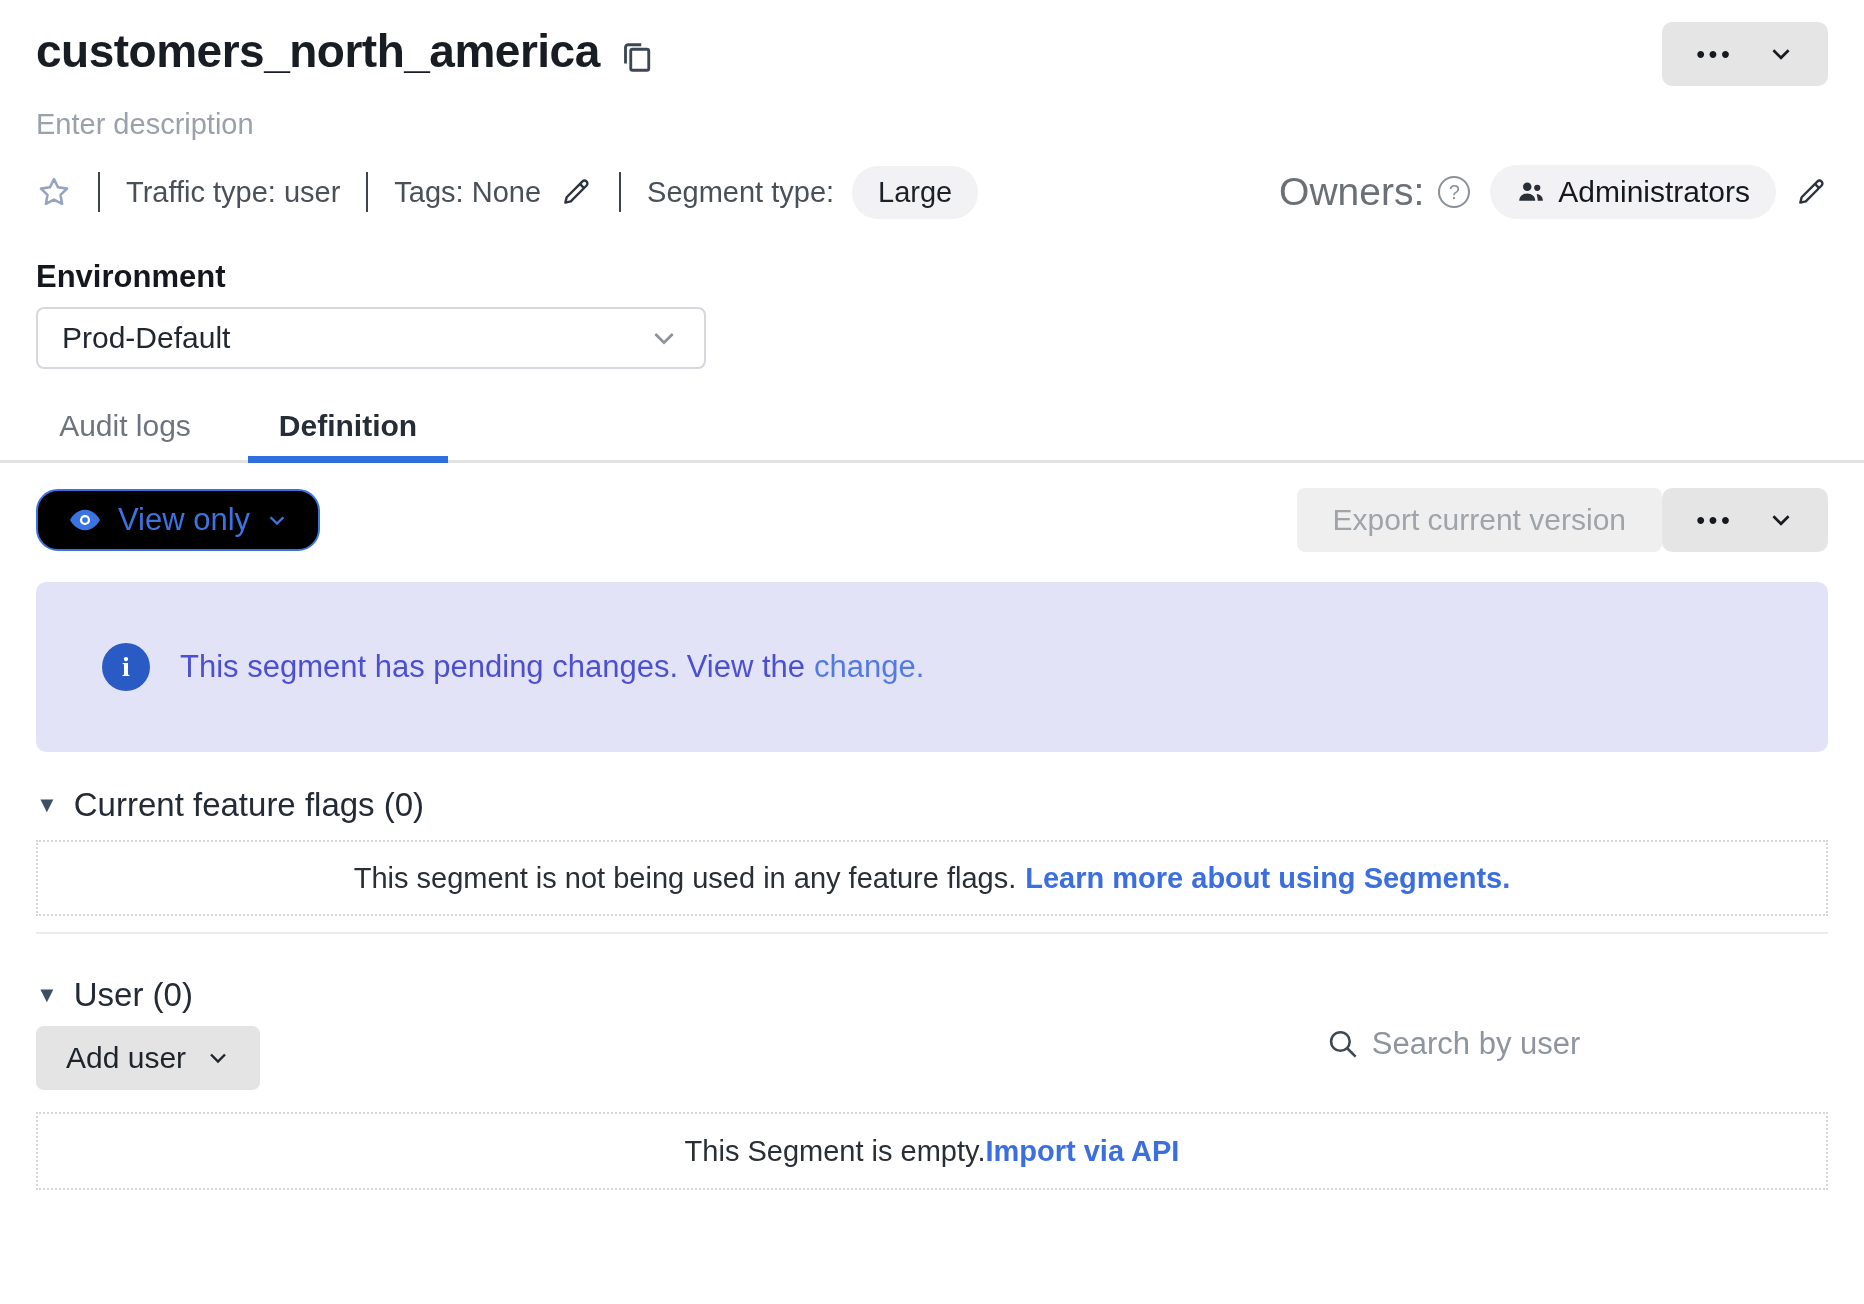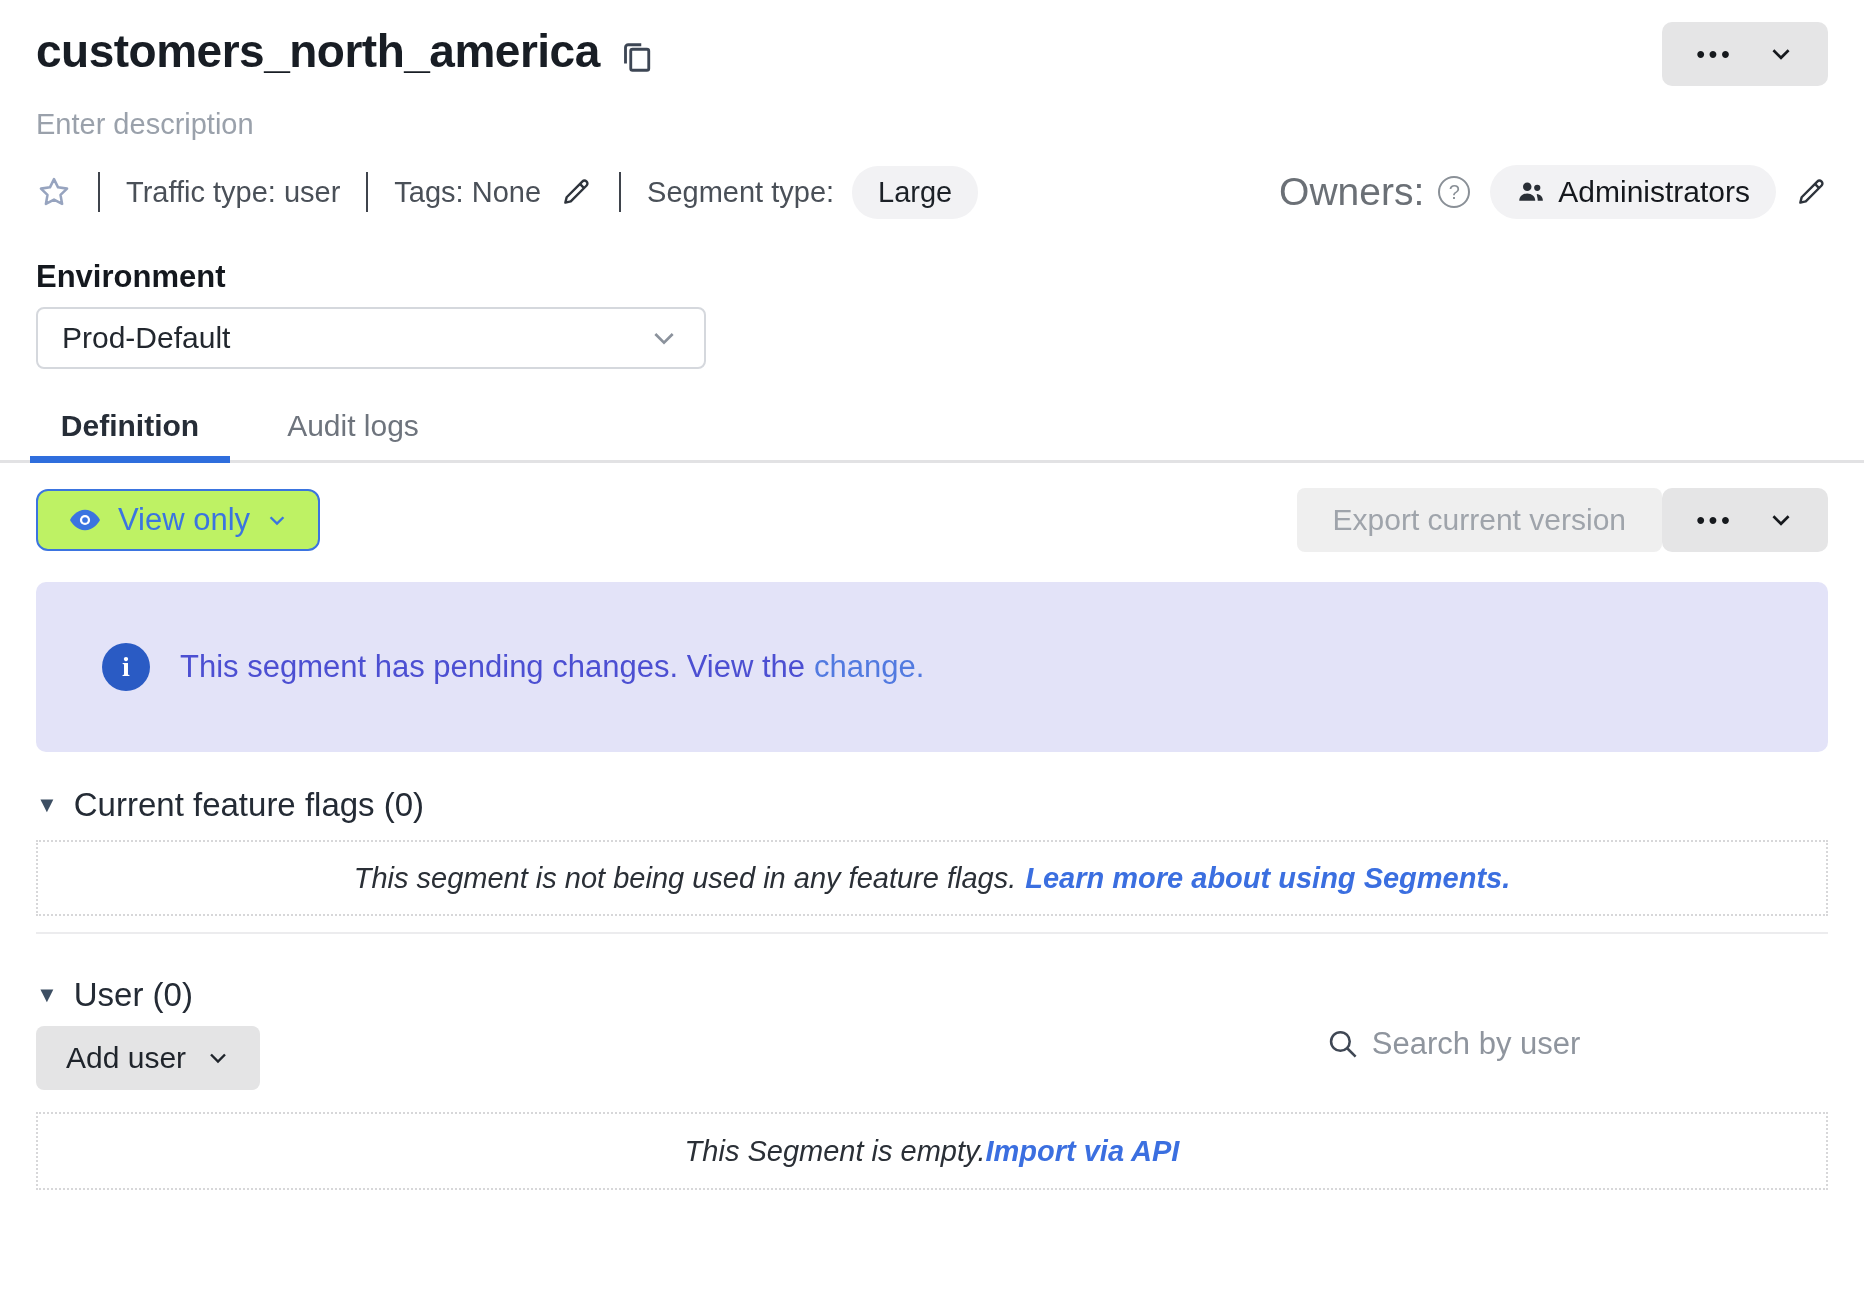--- a/index.html
+++ b/index.html
@@ -62,22 +62,22 @@
   .tab {
     font-size:30px; color:#6e747d; text-align:center; padding-bottom:20px;
     width:190px; cursor:pointer; position:relative; margin-bottom:-3px;
   }
   .tab.active { color:#262d37; font-weight:600; width:200px; border-bottom:7px solid #2f6edd; padding-bottom:13px; }
   .tab + .tab { margin-left:28px; }
 
   
   .toolbar { margin-top:25px; display:flex; align-items:center; }
   .view-only {
-    height:62px; border:2.5px solid #3b74e0; border-radius:12px; display:flex; align-items:center;
-    gap:16px; padding:0 30px; color:#3b74e0; font-size:31px; cursor:pointer; background:#bef264;
+    height:62px; border:2.5px solid #3b74e0; border-radius:22px; display:flex; align-items:center;
+    gap:16px; padding:0 30px; color:#3b74e0; font-size:31px; cursor:pointer; background:#000000;
   }
   .toolbar-right { margin-left:auto; display:flex; align-items:center; }
   .export-btn {
     height:64px; background:#efefef; border-radius:8px; padding:0 36px;
     display:flex; align-items:center; font-size:30px; font-weight:500; color:#9fa4ab; cursor:default;
   }
 
   
   .banner {
     margin-top:30px; height:170px; background:#e3e3f8; border-radius:10px;
@@ -94,21 +94,21 @@
   
   .section-header { display:flex; align-items:center; gap:16px; cursor:pointer; }
   .section-header.flags { margin-top:34px; }
   .section-header.users { margin-top:42px; }
   .caret { font-size:22px; color:#3d4f63; line-height:1; }
   .section-title { font-size:33px; color:#242b35; }
 
   .dotted-box {
     margin-top:16px; border:2px dotted #d7d7d9; height:76px;
     display:flex; align-items:center; justify-content:center;
-    font-size:29px; color:#2a2f36;font-style:italic;
+    font-size:29px; color:#2a2f36;
   }
   .dotted-box a { color:#3b6fe0; font-weight:700; cursor:pointer; }
   .dotted-box.gap a { margin-left:9px; }
   .dotted-box.empty-users { margin-top:22px; height:78px; }
 
   .hdivider { margin-top:16px; height:2px; background:#ececee; }
 
   
   .user-toolbar { margin-top:12px; display:flex; align-items:flex-start; }
   .add-user {
@@ -194,22 +194,22 @@
   <div class="select">
     <span>Prod-Default</span>
     <span class="sel-chev">
       <svg width="32" height="32" viewBox="0 0 24 24" fill="none" stroke="#8b929c" stroke-width="2">
           <path d="M5.5 9l6.5 6.5L18.5 9"></path>
         </svg>
     </span>
   </div>
 
   <div class="tabs">
+    <div class="tab">Audit logs</div>
     <div class="tab active">Definition</div>
-    <div class="tab">Audit logs</div>
   </div>
 
   <div class="toolbar">
     <div class="view-only">
       <svg width="34" height="34" viewBox="0 0 24 24">
         <path d="M12 4.8C6.2 4.8 2.4 9.9 1.4 12c1 2.1 4.8 7.2 10.6 7.2S21.6 14.1 22.6 12C21.6 9.9 17.8 4.8 12 4.8z" fill="#3b74e0"></path>
         <circle cx="12" cy="12" r="3.6" fill="#ffffff"></circle>
         <circle cx="12" cy="12" r="2" fill="#3b74e0"></circle>
       </svg>
       <span>View only</span>

